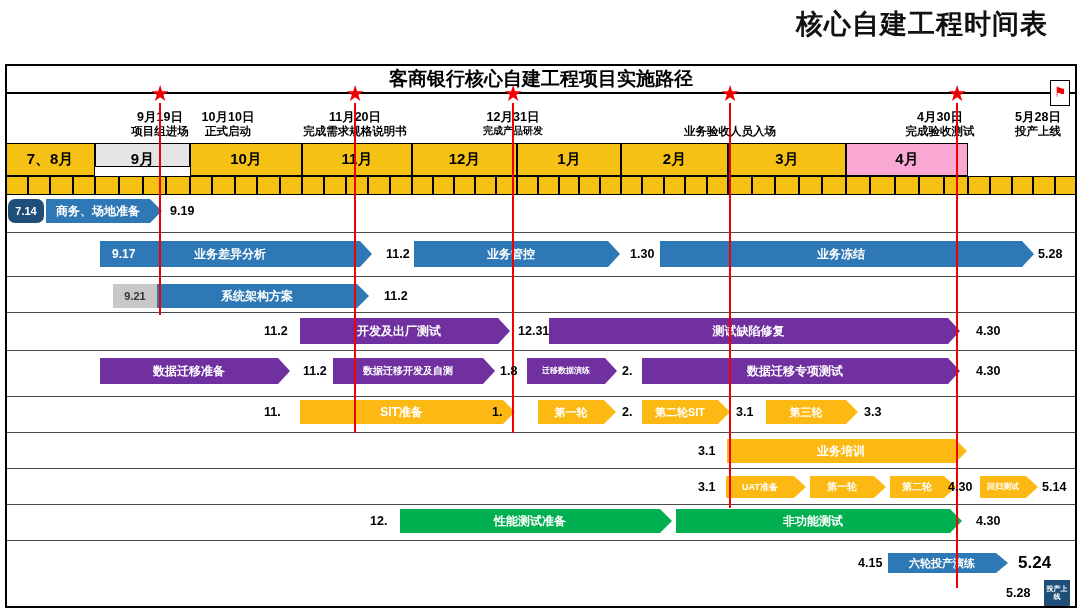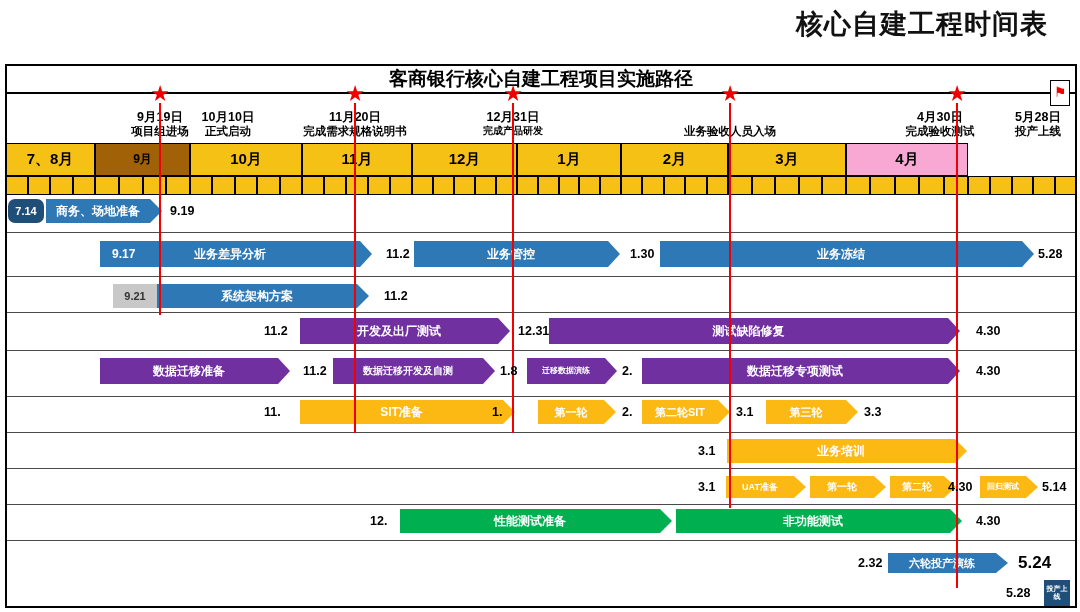--- a/index.html
+++ b/index.html
@@ -29,21 +29,21 @@
 <div id="canvas">
   <div class="page-title">核心自建工程时间表</div>
   <div class="chart-border"></div>
   <div class="chart-title">客商银行核心自建工程项目实施路径</div>
   <div class="title-underline"></div>
 <div style="position: absolute; box-sizing: border-box; left: 5px; top: 143px; width: 90px; height: 33px; background: rgb(246, 193, 21); border: 1.5px solid rgb(0, 0, 0); font-weight: bold; font-size: 15px; text-align: center; line-height: 30px; z-index: 1;">7、8月</div>
     <div style="position: absolute; box-sizing: border-box; left: 5px; top: 176px; width: 22.5px; height: 19px; background: rgb(246, 193, 21); border: 1px solid rgb(0, 0, 0); z-index: 1;"></div>
     <div style="position: absolute; box-sizing: border-box; left: 27.5px; top: 176px; width: 22.5px; height: 19px; background: rgb(246, 193, 21); border: 1px solid rgb(0, 0, 0); z-index: 1;"></div>
     <div style="position: absolute; box-sizing: border-box; left: 50px; top: 176px; width: 22.5px; height: 19px; background: rgb(246, 193, 21); border: 1px solid rgb(0, 0, 0); z-index: 1;"></div>
     <div style="position: absolute; box-sizing: border-box; left: 72.5px; top: 176px; width: 22.5px; height: 19px; background: rgb(246, 193, 21); border: 1px solid rgb(0, 0, 0); z-index: 1;"></div>
-    <div style="position: absolute; box-sizing: border-box; left: 95px; top: 143px; width: 95px; height: 33px; background: #a16207; border: 1.5px solid rgb(0, 0, 0); font-weight: bold; font-size: 12px; text-align: center; line-height: 30px; z-index: 1;">9月</div>
+    <div style="position: absolute; box-sizing: border-box; left: 95px; top: 143px; width: 95px; height: 24px; background: #e5e5e5; border: 1.5px solid rgb(0, 0, 0); font-weight: bold; font-size: 15px; text-align: center; line-height: 30px; z-index: 1;">9月</div>
     <div style="position: absolute; box-sizing: border-box; left: 95px; top: 176px; width: 23.75px; height: 19px; background: rgb(246, 193, 21); border: 1px solid rgb(0, 0, 0); z-index: 1;"></div>
     <div style="position: absolute; box-sizing: border-box; left: 118.75px; top: 176px; width: 23.75px; height: 19px; background: rgb(246, 193, 21); border: 1px solid rgb(0, 0, 0); z-index: 1;"></div>
     <div style="position: absolute; box-sizing: border-box; left: 142.5px; top: 176px; width: 23.75px; height: 19px; background: rgb(246, 193, 21); border: 1px solid rgb(0, 0, 0); z-index: 1;"></div>
     <div style="position: absolute; box-sizing: border-box; left: 166.25px; top: 176px; width: 23.75px; height: 19px; background: rgb(246, 193, 21); border: 1px solid rgb(0, 0, 0); z-index: 1;"></div>
     <div style="position: absolute; box-sizing: border-box; left: 190px; top: 143px; width: 112px; height: 33px; background: rgb(246, 193, 21); border: 1.5px solid rgb(0, 0, 0); font-weight: bold; font-size: 15px; text-align: center; line-height: 30px; z-index: 1;">10月</div>
     <div style="position: absolute; box-sizing: border-box; left: 190px; top: 176px; width: 22.4px; height: 19px; background: rgb(246, 193, 21); border: 1px solid rgb(0, 0, 0); z-index: 1;"></div>
     <div style="position: absolute; box-sizing: border-box; left: 212.4px; top: 176px; width: 22.4px; height: 19px; background: rgb(246, 193, 21); border: 1px solid rgb(0, 0, 0); z-index: 1;"></div>
     <div style="position: absolute; box-sizing: border-box; left: 234.8px; top: 176px; width: 22.4px; height: 19px; background: rgb(246, 193, 21); border: 1px solid rgb(0, 0, 0); z-index: 1;"></div>
     <div style="position: absolute; box-sizing: border-box; left: 257.2px; top: 176px; width: 22.4px; height: 19px; background: rgb(246, 193, 21); border: 1px solid rgb(0, 0, 0); z-index: 1;"></div>
     <div style="position: absolute; box-sizing: border-box; left: 279.6px; top: 176px; width: 22.4px; height: 19px; background: rgb(246, 193, 21); border: 1px solid rgb(0, 0, 0); z-index: 1;"></div>
@@ -161,18 +161,18 @@
     <div style="position: absolute; box-sizing: border-box; left: 726px; top: 476px; width: 80px; height: 22px; background: rgb(253, 185, 19); color: rgb(255, 255, 255); font-weight: bold; font-size: 9px; line-height: 22px; text-align: center; padding-right: 12px; white-space: nowrap; z-index: 3; clip-path: polygon(0px 0px, calc(100% - 12px) 0px, 100% 50%, calc(100% - 12px) 100%, 0px 100%);">UAT准备</div>
     <div style="position: absolute; box-sizing: border-box; left: 810px; top: 476px; width: 76px; height: 22px; background: rgb(253, 185, 19); color: rgb(255, 255, 255); font-weight: bold; font-size: 10px; line-height: 22px; text-align: center; padding-right: 12px; white-space: nowrap; z-index: 3; clip-path: polygon(0px 0px, calc(100% - 12px) 0px, 100% 50%, calc(100% - 12px) 100%, 0px 100%);">第一轮</div>
     <div style="position: absolute; box-sizing: border-box; left: 890px; top: 476px; width: 66px; height: 22px; background: rgb(253, 185, 19); color: rgb(255, 255, 255); font-weight: bold; font-size: 10px; line-height: 22px; text-align: center; padding-right: 12px; white-space: nowrap; z-index: 3; clip-path: polygon(0px 0px, calc(100% - 12px) 0px, 100% 50%, calc(100% - 12px) 100%, 0px 100%);">第二轮</div>
     <div style="position: absolute; box-sizing: border-box; left: 948px; top: 476px; height: 22px; line-height: 22px; font-weight: bold; font-size: 12.5px; white-space: nowrap; z-index: 6;">4.30</div>
     <div style="position: absolute; box-sizing: border-box; left: 980px; top: 476px; width: 58px; height: 22px; background: rgb(253, 185, 19); color: rgb(255, 255, 255); font-weight: bold; font-size: 8px; line-height: 22px; text-align: center; padding-right: 12px; white-space: nowrap; z-index: 3; clip-path: polygon(0px 0px, calc(100% - 12px) 0px, 100% 50%, calc(100% - 12px) 100%, 0px 100%);">回归测试</div>
     <div style="position: absolute; box-sizing: border-box; left: 1042px; top: 476px; height: 22px; line-height: 22px; font-weight: bold; font-size: 12.5px; white-space: nowrap; z-index: 6;">5.14</div>
     <div style="position: absolute; box-sizing: border-box; left: 370px; top: 509px; height: 24px; line-height: 24px; font-weight: bold; font-size: 12.5px; white-space: nowrap; z-index: 6;">12.</div>
     <div style="position: absolute; box-sizing: border-box; left: 400px; top: 509px; width: 272px; height: 24px; background: rgb(0, 176, 80); color: rgb(255, 255, 255); font-weight: bold; font-size: 12px; line-height: 24px; text-align: center; padding-right: 12px; white-space: nowrap; z-index: 3; clip-path: polygon(0px 0px, calc(100% - 12px) 0px, 100% 50%, calc(100% - 12px) 100%, 0px 100%);">性能测试准备</div>
     <div style="position: absolute; box-sizing: border-box; left: 676px; top: 509px; width: 286px; height: 24px; background: rgb(0, 176, 80); color: rgb(255, 255, 255); font-weight: bold; font-size: 12px; line-height: 24px; text-align: center; padding-right: 12px; white-space: nowrap; z-index: 3; clip-path: polygon(0px 0px, calc(100% - 12px) 0px, 100% 50%, calc(100% - 12px) 100%, 0px 100%);">非功能测试</div>
     <div style="position: absolute; box-sizing: border-box; left: 976px; top: 509px; height: 24px; line-height: 24px; font-weight: bold; font-size: 12.5px; white-space: nowrap; z-index: 6;">4.30</div>
-    <div style="position: absolute; box-sizing: border-box; left: 858px; top: 553px; height: 20px; line-height: 20px; font-weight: bold; font-size: 12.5px; white-space: nowrap; z-index: 6;">2.32</div>
+    <div style="position: absolute; box-sizing: border-box; left: 858px; top: 553px; height: 20px; line-height: 20px; font-weight: bold; font-size: 12.5px; white-space: nowrap; z-index: 6;">4.15</div>
     <div style="position: absolute; box-sizing: border-box; left: 888px; top: 553px; width: 120px; height: 20px; background: rgb(46, 121, 181); color: rgb(255, 255, 255); font-weight: bold; font-size: 11px; line-height: 20px; text-align: center; padding-right: 12px; white-space: nowrap; z-index: 3; clip-path: polygon(0px 0px, calc(100% - 12px) 0px, 100% 50%, calc(100% - 12px) 100%, 0px 100%);">六轮投产演练</div>
     <div style="position: absolute; box-sizing: border-box; left: 1018px; top: 553px; height: 20px; line-height: 20px; font-weight: bold; font-size: 17px; white-space: nowrap; z-index: 6;">5.24</div>
     <div style="position: absolute; box-sizing: border-box; left: 1006px; top: 580px; height: 26px; line-height: 26px; font-weight: bold; font-size: 12.5px; white-space: nowrap; z-index: 6;">5.28</div>
     <div style="position: absolute; box-sizing: border-box; left: 1044px; top: 580px; width: 26px; height: 26px; background: rgb(31, 78, 121); color: rgb(255, 255, 255); font-weight: bold; font-size: 7px; display: flex; align-items: center; justify-content: center; text-align: center; line-height: 1.15; z-index: 3;">投产上线</div>
   </div>
 
 </body></html>

